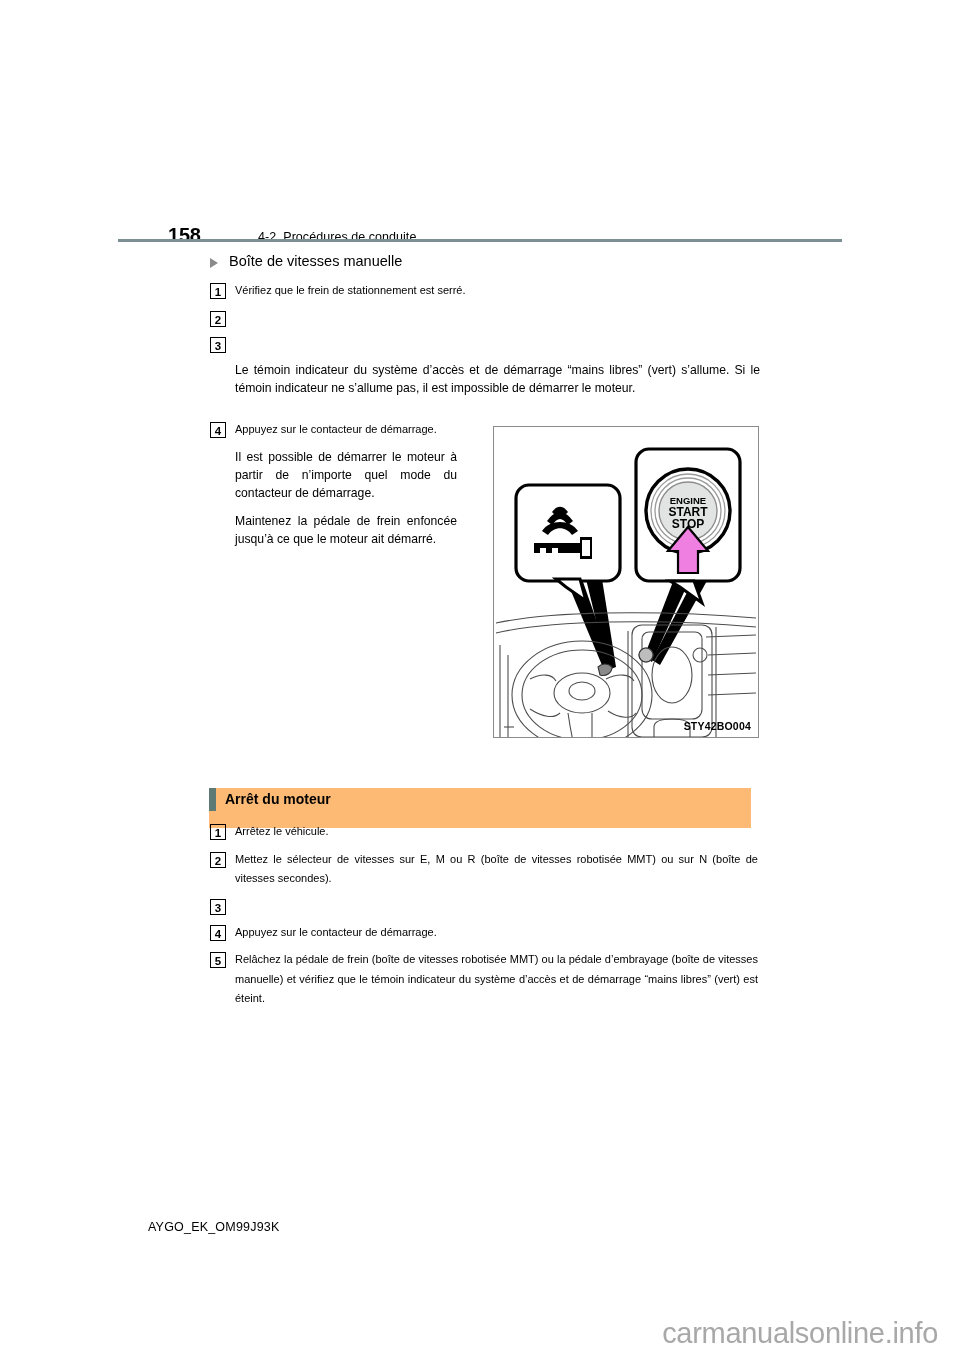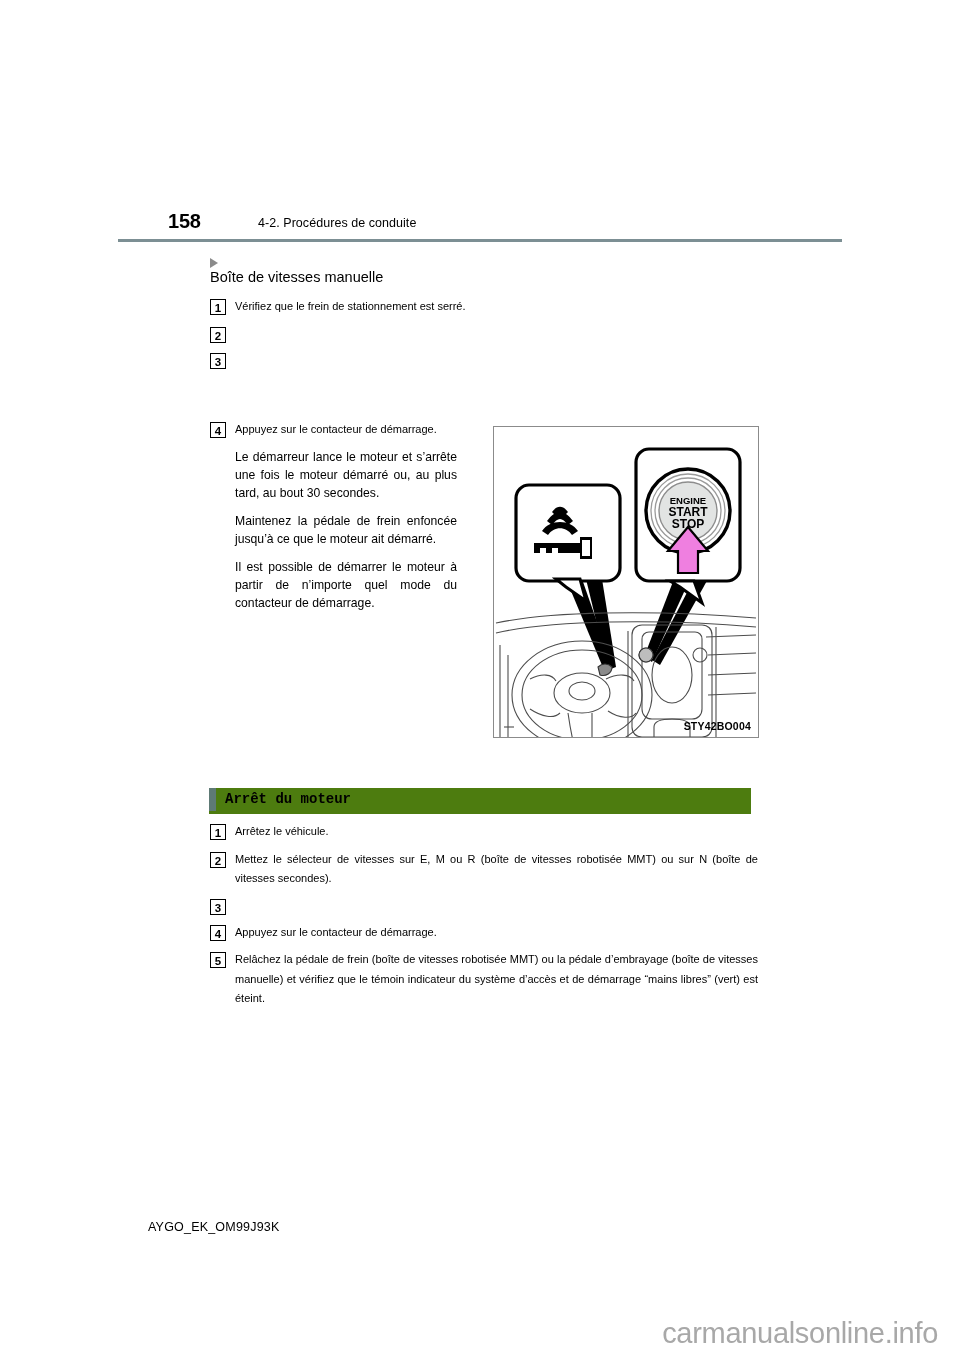--- a/index.html
+++ b/index.html
@@ -13,21 +13,21 @@
     position: relative;
     font-family: "Liberation Sans", sans-serif;
     color: #000000;
     overflow: hidden;
   }
 
   
   .page-header {
     position: absolute;
     left: 0;
-    top: 210px;
+    top: 224px;
     width: 768px;
     height: 34px;
   }
   .page-number {
     position: absolute;
     left: 168px;
     top: 0px;
     font-size: 20px;
     font-weight: bold;
     letter-spacing: -0.2px;
@@ -53,21 +53,20 @@
     position: absolute;
     left: 210px;
     top: 252px;
     width: 550px;
   }
 
   .bullet-line {
     display: flex;
     align-items: flex-start;
     margin-bottom: 10px;
-    flex-direction: column;
   }
   .tri-bullet {
     width: 0;
     height: 0;
     border-left: 8px solid #8b8b8b;
     border-top: 5px solid transparent;
     border-bottom: 5px solid transparent;
     margin-top: 6px;
     margin-right: 11px;
     flex: none;
@@ -149,23 +148,22 @@
     font-weight: bold;
     letter-spacing: 0.2px;
   }
 
   
   .section-band {
     position: absolute;
     left: 209px;
     top: 788px;
     width: 542px;
-    height: 26px;
-    background: #4d7c0f;
-    font-family: Liberation Mono, monospace;
+    height: 40px;
+    background: #fdba74;
   }
   .section-band .accent {
     position: absolute;
     left: 0;
     top: 0;
     width: 7px;
     height: 23px;
     background: #5e7a75;
   }
   .section-band .band-title {
@@ -226,31 +224,31 @@
   </div>
 
   <div class="step">
     <span class="step-num">2</span>
   </div>
 
   <div class="step">
     <span class="step-num">3</span>
   </div>
 
+  <div class="note">Le témoin indicateur du système d’accès et de démarrage “mains libres” (vert) s’allume. Si le témoin indicateur ne s’allume pas, il est impossible de démarrer le moteur.</div>
 </div>
 
 <div class="split">
   <div class="split-left">
     <div class="step">
       <span class="step-num">4</span>
       <span class="step-text">Appuyez sur le contacteur de démarrage.</span>
     </div>
-    <div class="note">Le démarreur lance le moteur et s’arrête une fois le moteur démarré ou, au plus tard, au bout 30 secondes.</div>
+    <div class="note">Il est possible de démarrer le moteur à partir de n’importe quel mode du contacteur de démarrage.</div>
     <div class="note">Maintenez la pédale de frein enfoncée jusqu’à ce que le moteur ait démarré.</div>
-    <div class="note">Il est possible de démarrer le moteur à partir de n’importe quel mode du contacteur de démarrage.</div>
   </div>
 </div>
 
 <div class="figure">
   <svg width="264" height="350" viewBox="0 0 264 350">
 
     <g fill="#000">
       <polygon points="72,152 88,152 118,238 110,243"></polygon>
       <polygon points="92,152 108,152 122,240 114,243"></polygon>
       <polygon points="180,152 196,152 158,235 150,230"></polygon>

